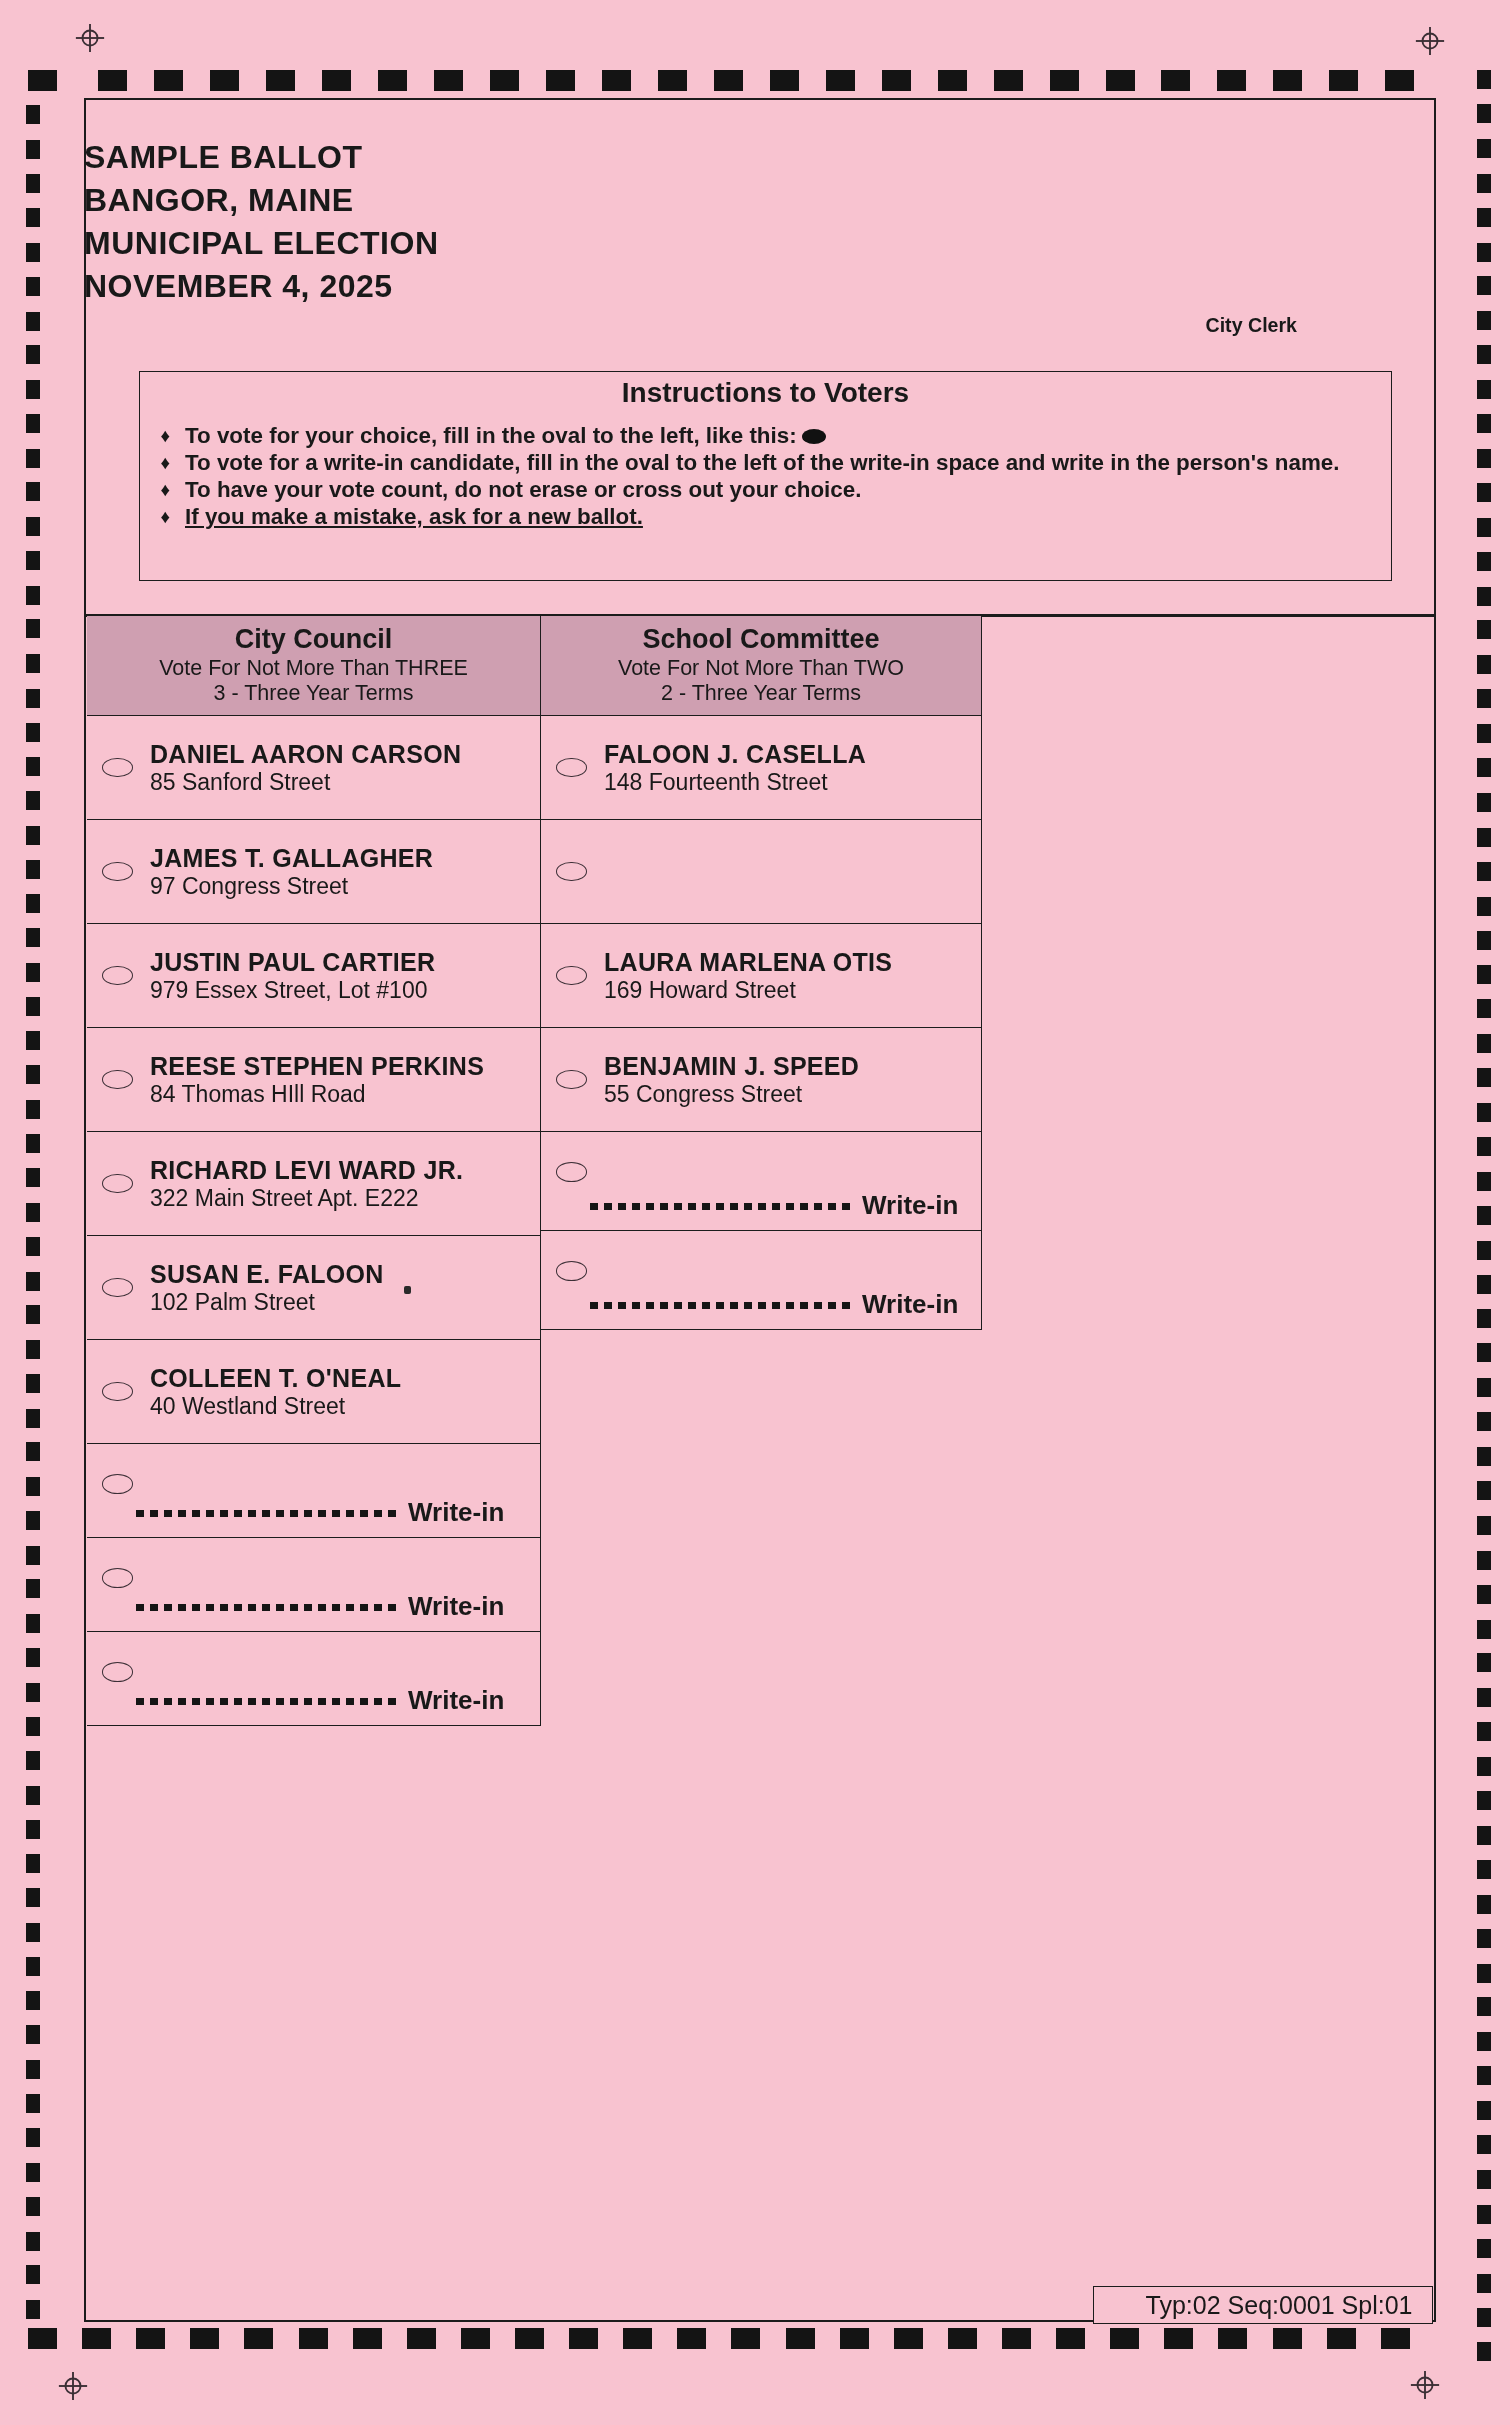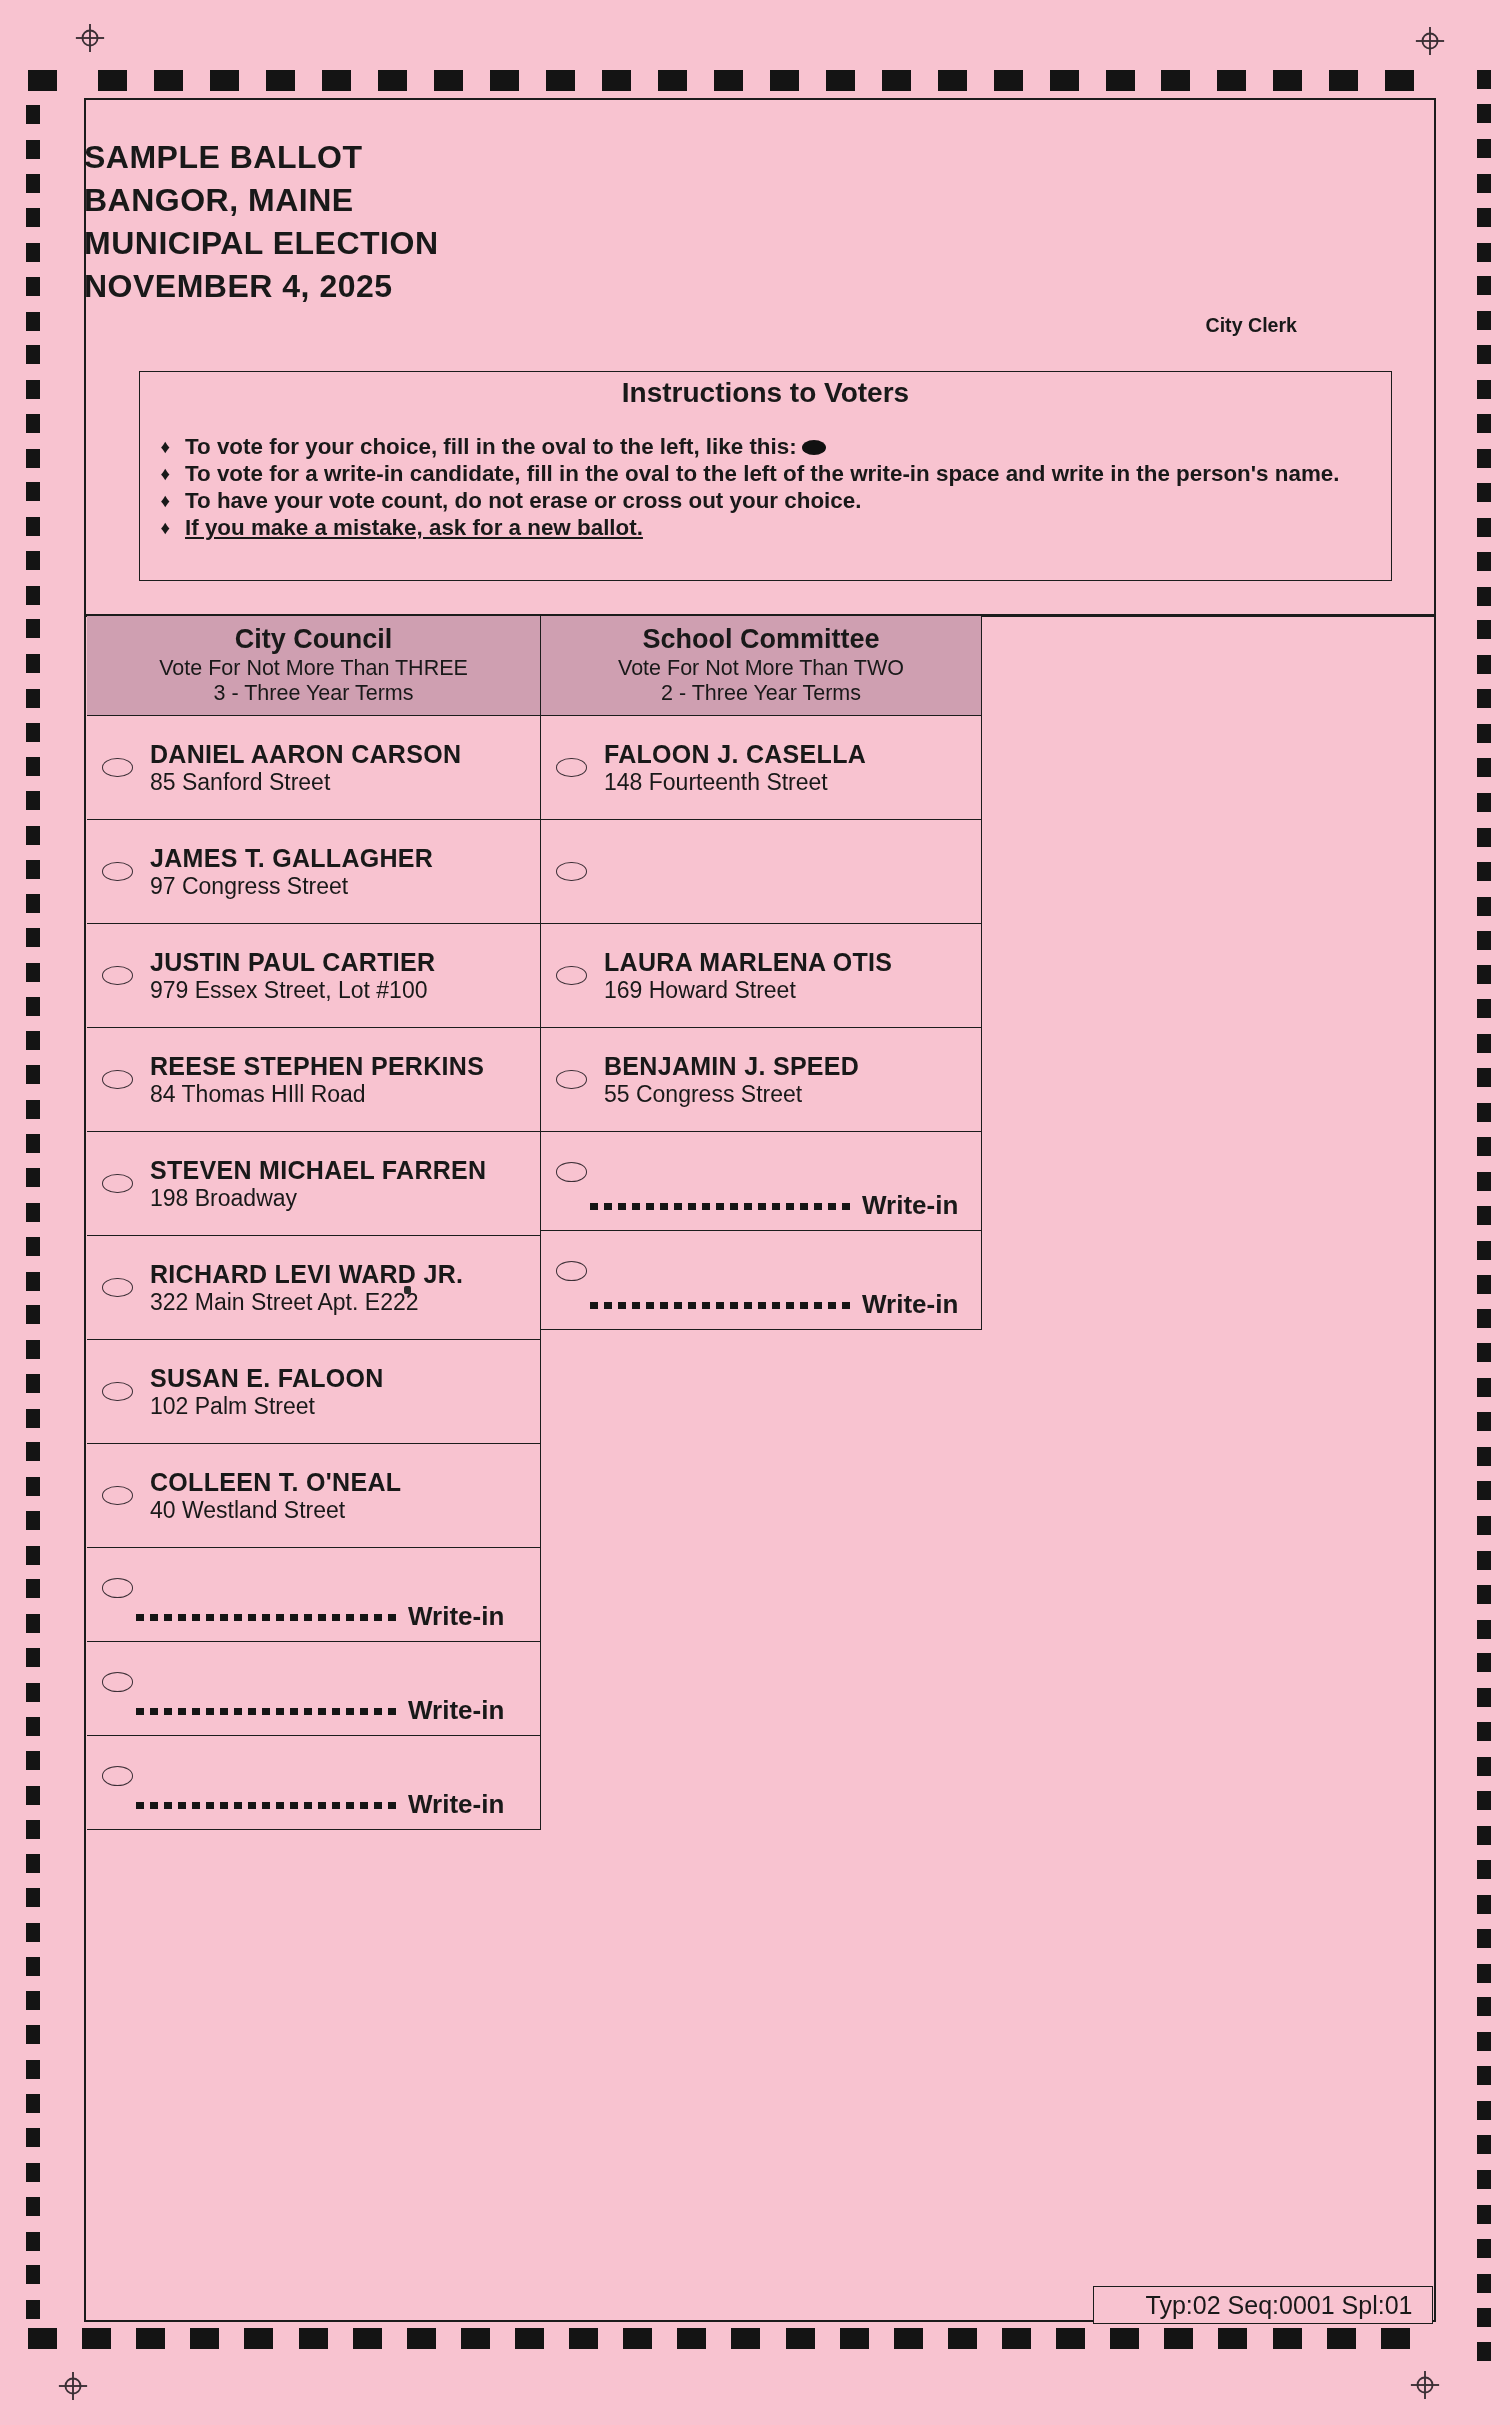--- a/index.html
+++ b/index.html
@@ -13,21 +13,21 @@
   .tm{position:absolute;background:#141414;}
   .reg{position:absolute;}
   
   .main-border{position:absolute;left:84px;top:98px;width:1352px;height:2224px;border:2.8px solid #1c1c1c;}
   
   .title-block{position:absolute;left:84px;top:136px;width:1255px;text-align:left;}
   .title-line{font-size:32px;font-weight:bold;line-height:43px;letter-spacing:0.5px;}
   .city-clerk{position:absolute;left:1073px;top:314px;width:224px;text-align:right;font-size:19.6px;font-weight:bold;}
   
   .instructions{position:absolute;left:139px;top:371px;width:1253px;height:210px;border:1.9px solid #1c1c1c;padding:4.7px 13px 0 13px;}
-  .instructions-title{text-align:center;font-size:28px;font-weight:bold;margin-bottom:24px;}
+  .instructions-title{text-align:center;font-size:28px;font-weight:bold;margin-bottom:13px;}
   .bullet{position:relative;padding-left:32px;font-size:22.4px;font-weight:bold;line-height:27px;}
   .bullet-icon{position:absolute;left:7.5px;top:0;font-size:18.7px;}
   .underline .bullet-text{text-decoration:underline;}
   .demo-oval{display:inline-block;width:24px;height:15px;background:#111;border-radius:50%;margin-left:5.6px;vertical-align:-0.9px;}
   
   .table-top-rule{position:absolute;left:84px;top:614px;width:1352px;height:2.8px;background:#1c1c1c;}
   .contest-col{position:absolute;top:616px;border-right:1.9px solid #1c1c1c;}
   .col0{left:87px;width:454px;}
   .col1{left:541px;width:441px;}
   .contest-header{height:100px;border-bottom:1.9px solid #1c1c1c;background:#cf9fb1;text-align:center;padding-top:6.5px;}
@@ -137,27 +137,20 @@
   </div>
 
   <div class="candidate-row">
     <div class="oval"></div>
     <div class="cand-text">
       <div class="cand-name">REESE STEPHEN PERKINS</div>
       <div class="cand-addr">84 Thomas HIll Road</div>
     </div>
   </div>
 
-  <div class="candidate-row">
-    <div class="oval"></div>
-    <div class="cand-text">
-      <div class="cand-name">STEVEN MICHAEL FARREN</div>
-      <div class="cand-addr">198 Broadway</div>
-    </div>
-  </div>
 
   <div class="candidate-row">
     <div class="oval"></div>
     <div class="cand-text">
       <div class="cand-name">RICHARD LEVI WARD JR.</div>
       <div class="cand-addr">322 Main Street Apt. E222</div>
     </div>
   </div>
 
   <div class="candidate-row">

